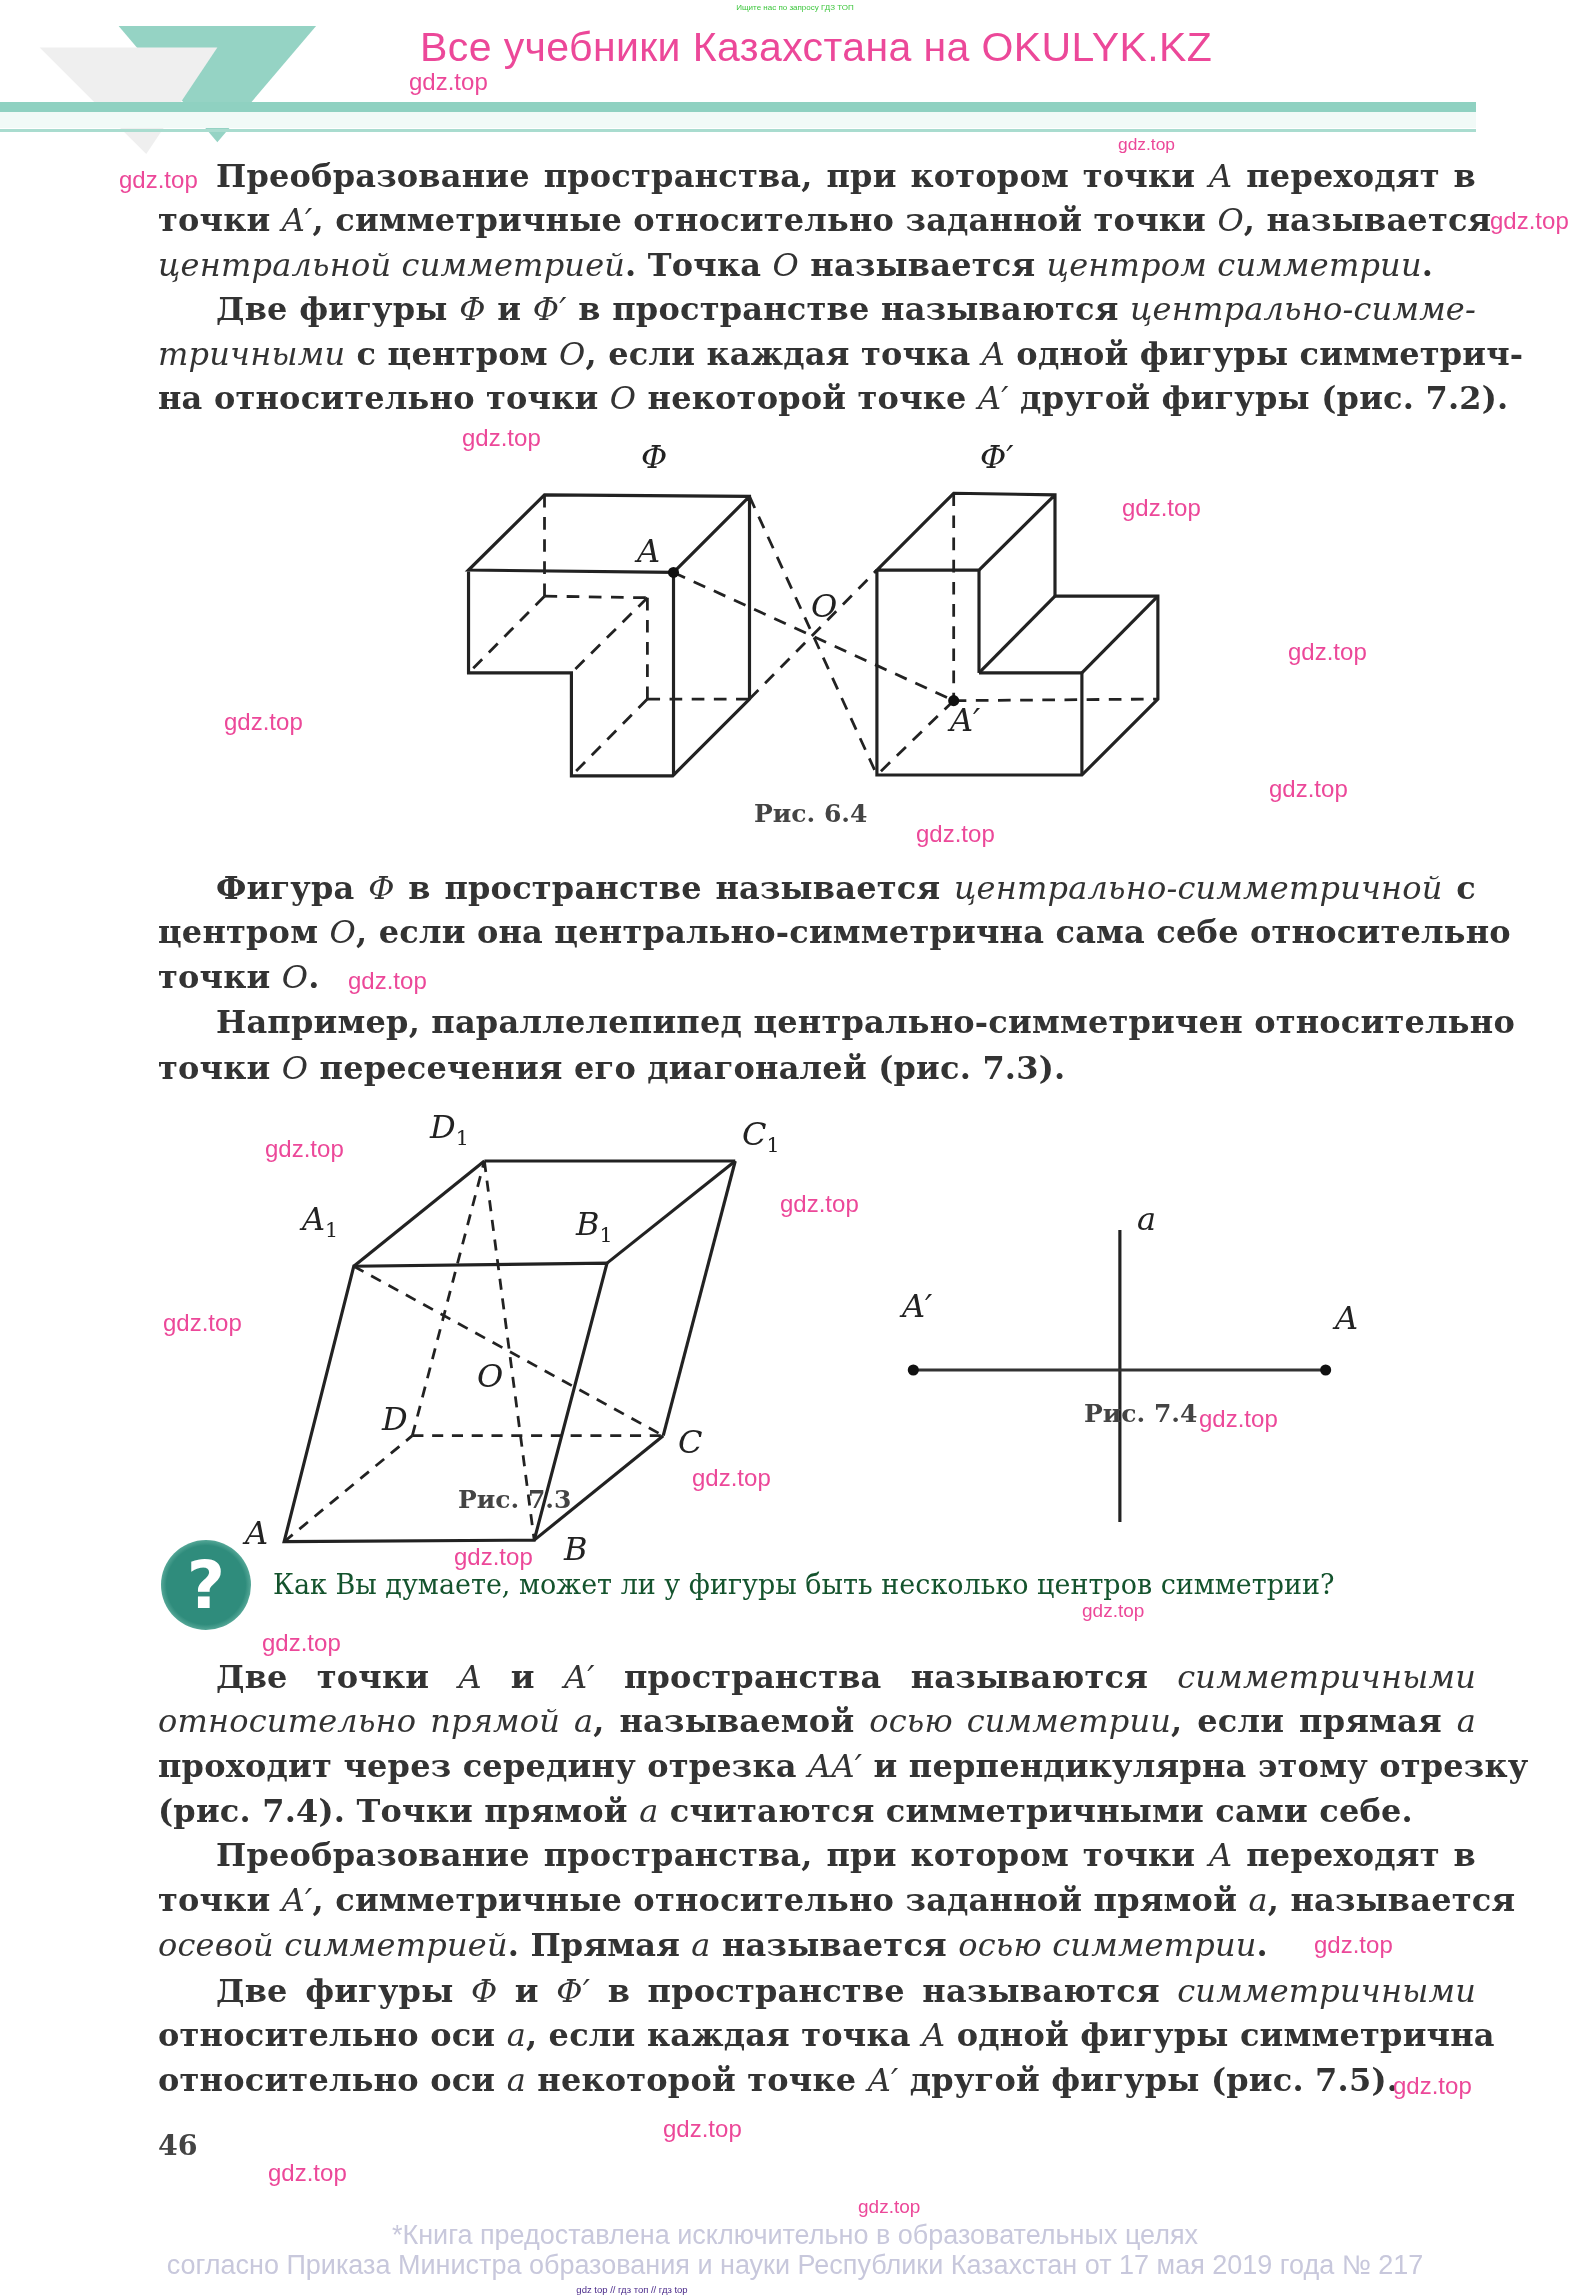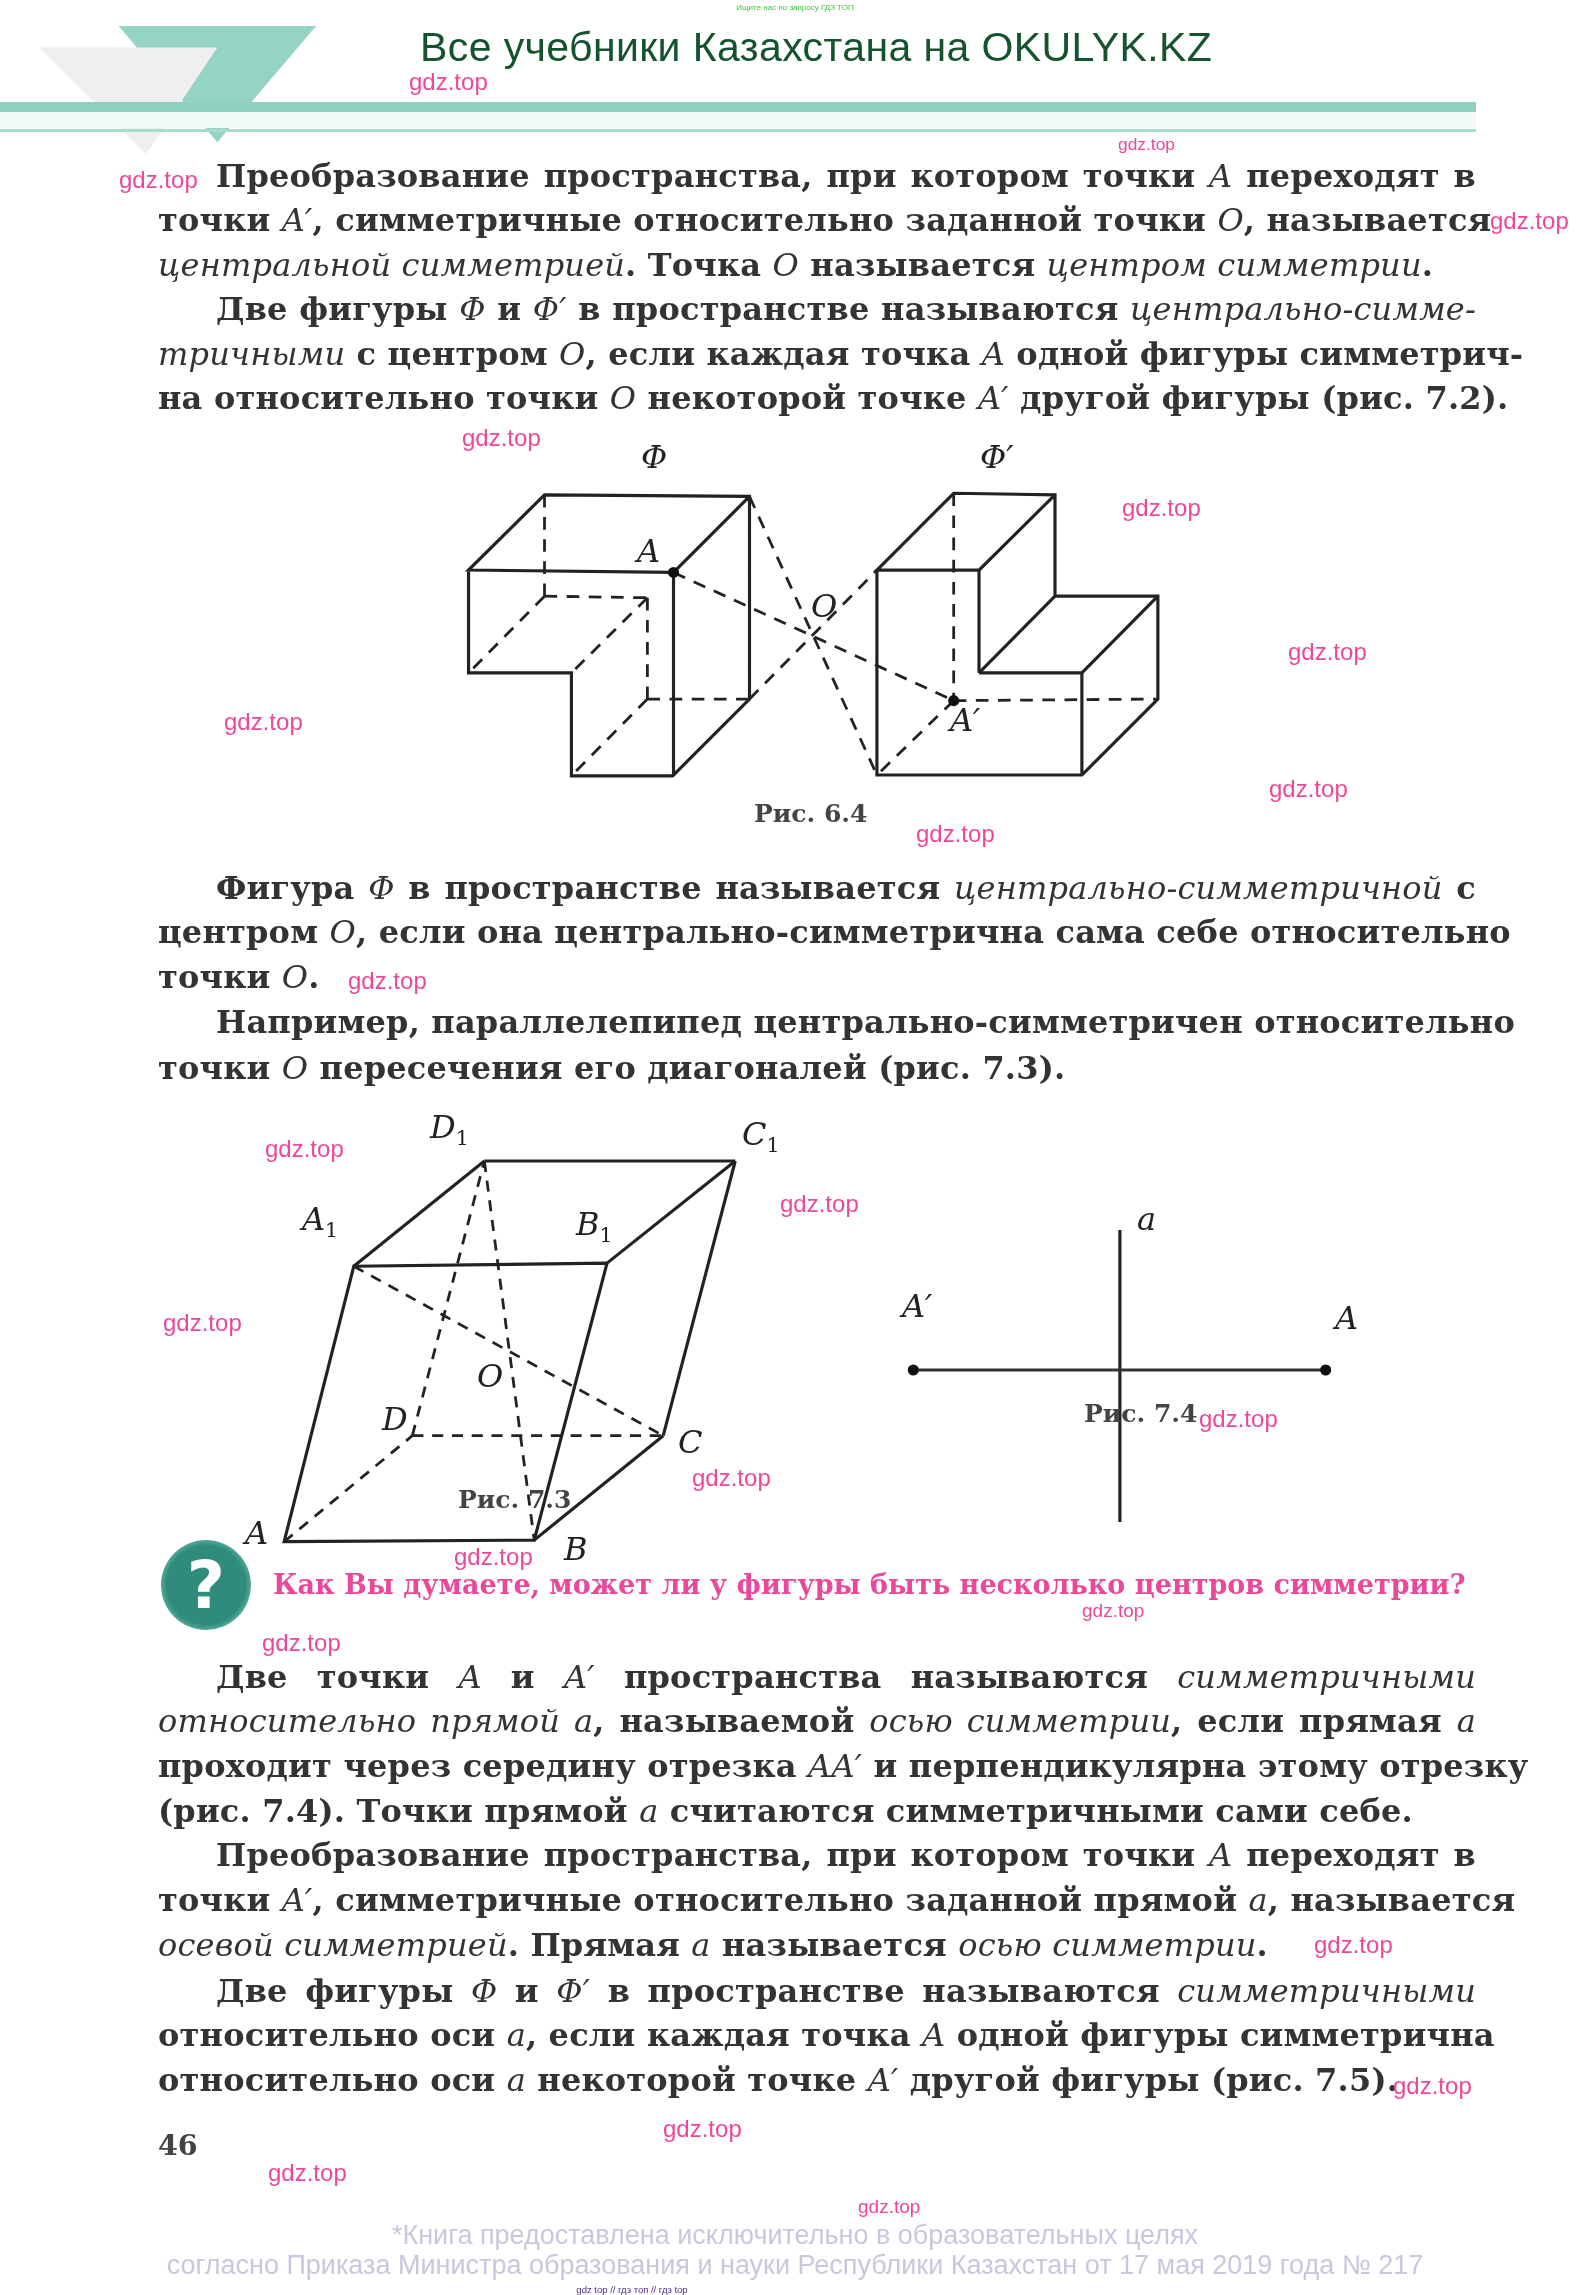--- a/index.html
+++ b/index.html
@@ -1,36 +1,36 @@
 <!DOCTYPE html>
 <html style="font-size:12.7px"><head>
 <meta charset="utf-8">
 <style>
   html, body { margin:0; padding:0; }
   body { width:1590px; height:2295px; position:relative; background:#ffffff; overflow:hidden;
          font-family:"DejaVu Serif", "Liberation Serif", serif; color:#2a2a2a; }
   .wm { position:absolute; font-family:Liberation Sans, sans-serif; font-size:24px; color:#ec4899; line-height:1; white-space:nowrap; }
   .top-note { position:absolute; left:0; width:1590px; top:3.2px; text-align:center; font-family:"Liberation Sans", sans-serif; font-size:8px; color:#3cc63c; }
-  .site-title { position:absolute; left:420px; top:24px; font-family:"Liberation Sans", sans-serif; font-size:41px; color:#14532d; white-space:nowrap; letter-spacing:0.4px; }
+  .site-title { position:absolute; left:420px; top:24px; font-family:"Liberation Sans", sans-serif; font-size:41px; color:#ec4899; white-space:nowrap; letter-spacing:0.4px; }
   .band-thick { position:absolute; left:0; top:102px; width:1476px; height:10.3px; background:#8fd1c1; }
   .band-thin { position:absolute; left:0; top:129px; width:1476px; height:3.2px; background:#a9dccf; }
   .band-light { position:absolute; left:0; top:112px; width:1476px; height:16px; background:#f1faf7; }
   .logo { position:absolute; left:0; top:0; width:332px; height:158px; }
   .para-line { position:absolute; left:158px; width:1318px; font-size:32px; line-height:44px; height:44px; white-space:nowrap; text-align:justify; text-align-last:justify; font-weight:bold; color:#333; letter-spacing:0.2px; }
   .para-line.indent { left:216px; width:1260px; }
   .para-line.last { text-align:center; text-align-last:left; }
   .para-line i, .it { font-style:italic; font-weight:normal; }
   .fig { position:absolute; left:0; top:0; }
   .fig-label { position:absolute; font-family:"DejaVu Serif", serif; font-style:italic; font-size:32px; color:#222; line-height:1; white-space:nowrap; }
   .fig-label sub { font-style:normal; font-size:20.6px; }
   .caption { position:absolute; font-family:"DejaVu Serif", serif; font-weight:bold; font-size:25px; color:#444; white-space:nowrap; }
   .question-icon { position:absolute; left:161px; top:1540px; width:90px; height:90px; border-radius:50%;
                    background:radial-gradient(circle at 50% 50%, #2f8c7c 0%, #2f8c7c 62%, #7ec4b4 80%, #c9ebe2 100%);
                    display:flex; align-items:center; justify-content:center; color:#fff; font-family:"DejaVu Sans", sans-serif; font-weight:bold; font-size:66px; }
-  .question-text { position:absolute; left:273px; top:1569px; font-size:27px; font-weight:bold; color:#ec4899; white-space:nowrap; }
+  .question-text { position:absolute; left:273px; top:1569px; font-size:27px; font-weight:normal; color:#14532d; white-space:nowrap; }
   .page-num { position:absolute; left:158px; top:2128px; font-size:28.5px; font-weight:bold; color:#444; }
   .footer { position:absolute; left:0; width:1590px; text-align:center; font-family:"Liberation Sans", sans-serif; color:#c8c8dc; font-size:27px; white-space:nowrap; }
   .footer-small { position:absolute; left:0; width:1264px; top:2284px; text-align:center; font-family:"Liberation Sans", sans-serif; color:#4a2a8a; font-size:9.5px; }
 </style>
 </head>
 <body>
 
 <div class="top-note">Ищите нас по запросу ГДЗ ТОП</div>
 <svg class="logo" viewBox="0 0 420 200" width="332" height="158">
   <polygon points="150,33 400,33 275,180" fill="#8fd1c1" opacity="0.95"></polygon>

